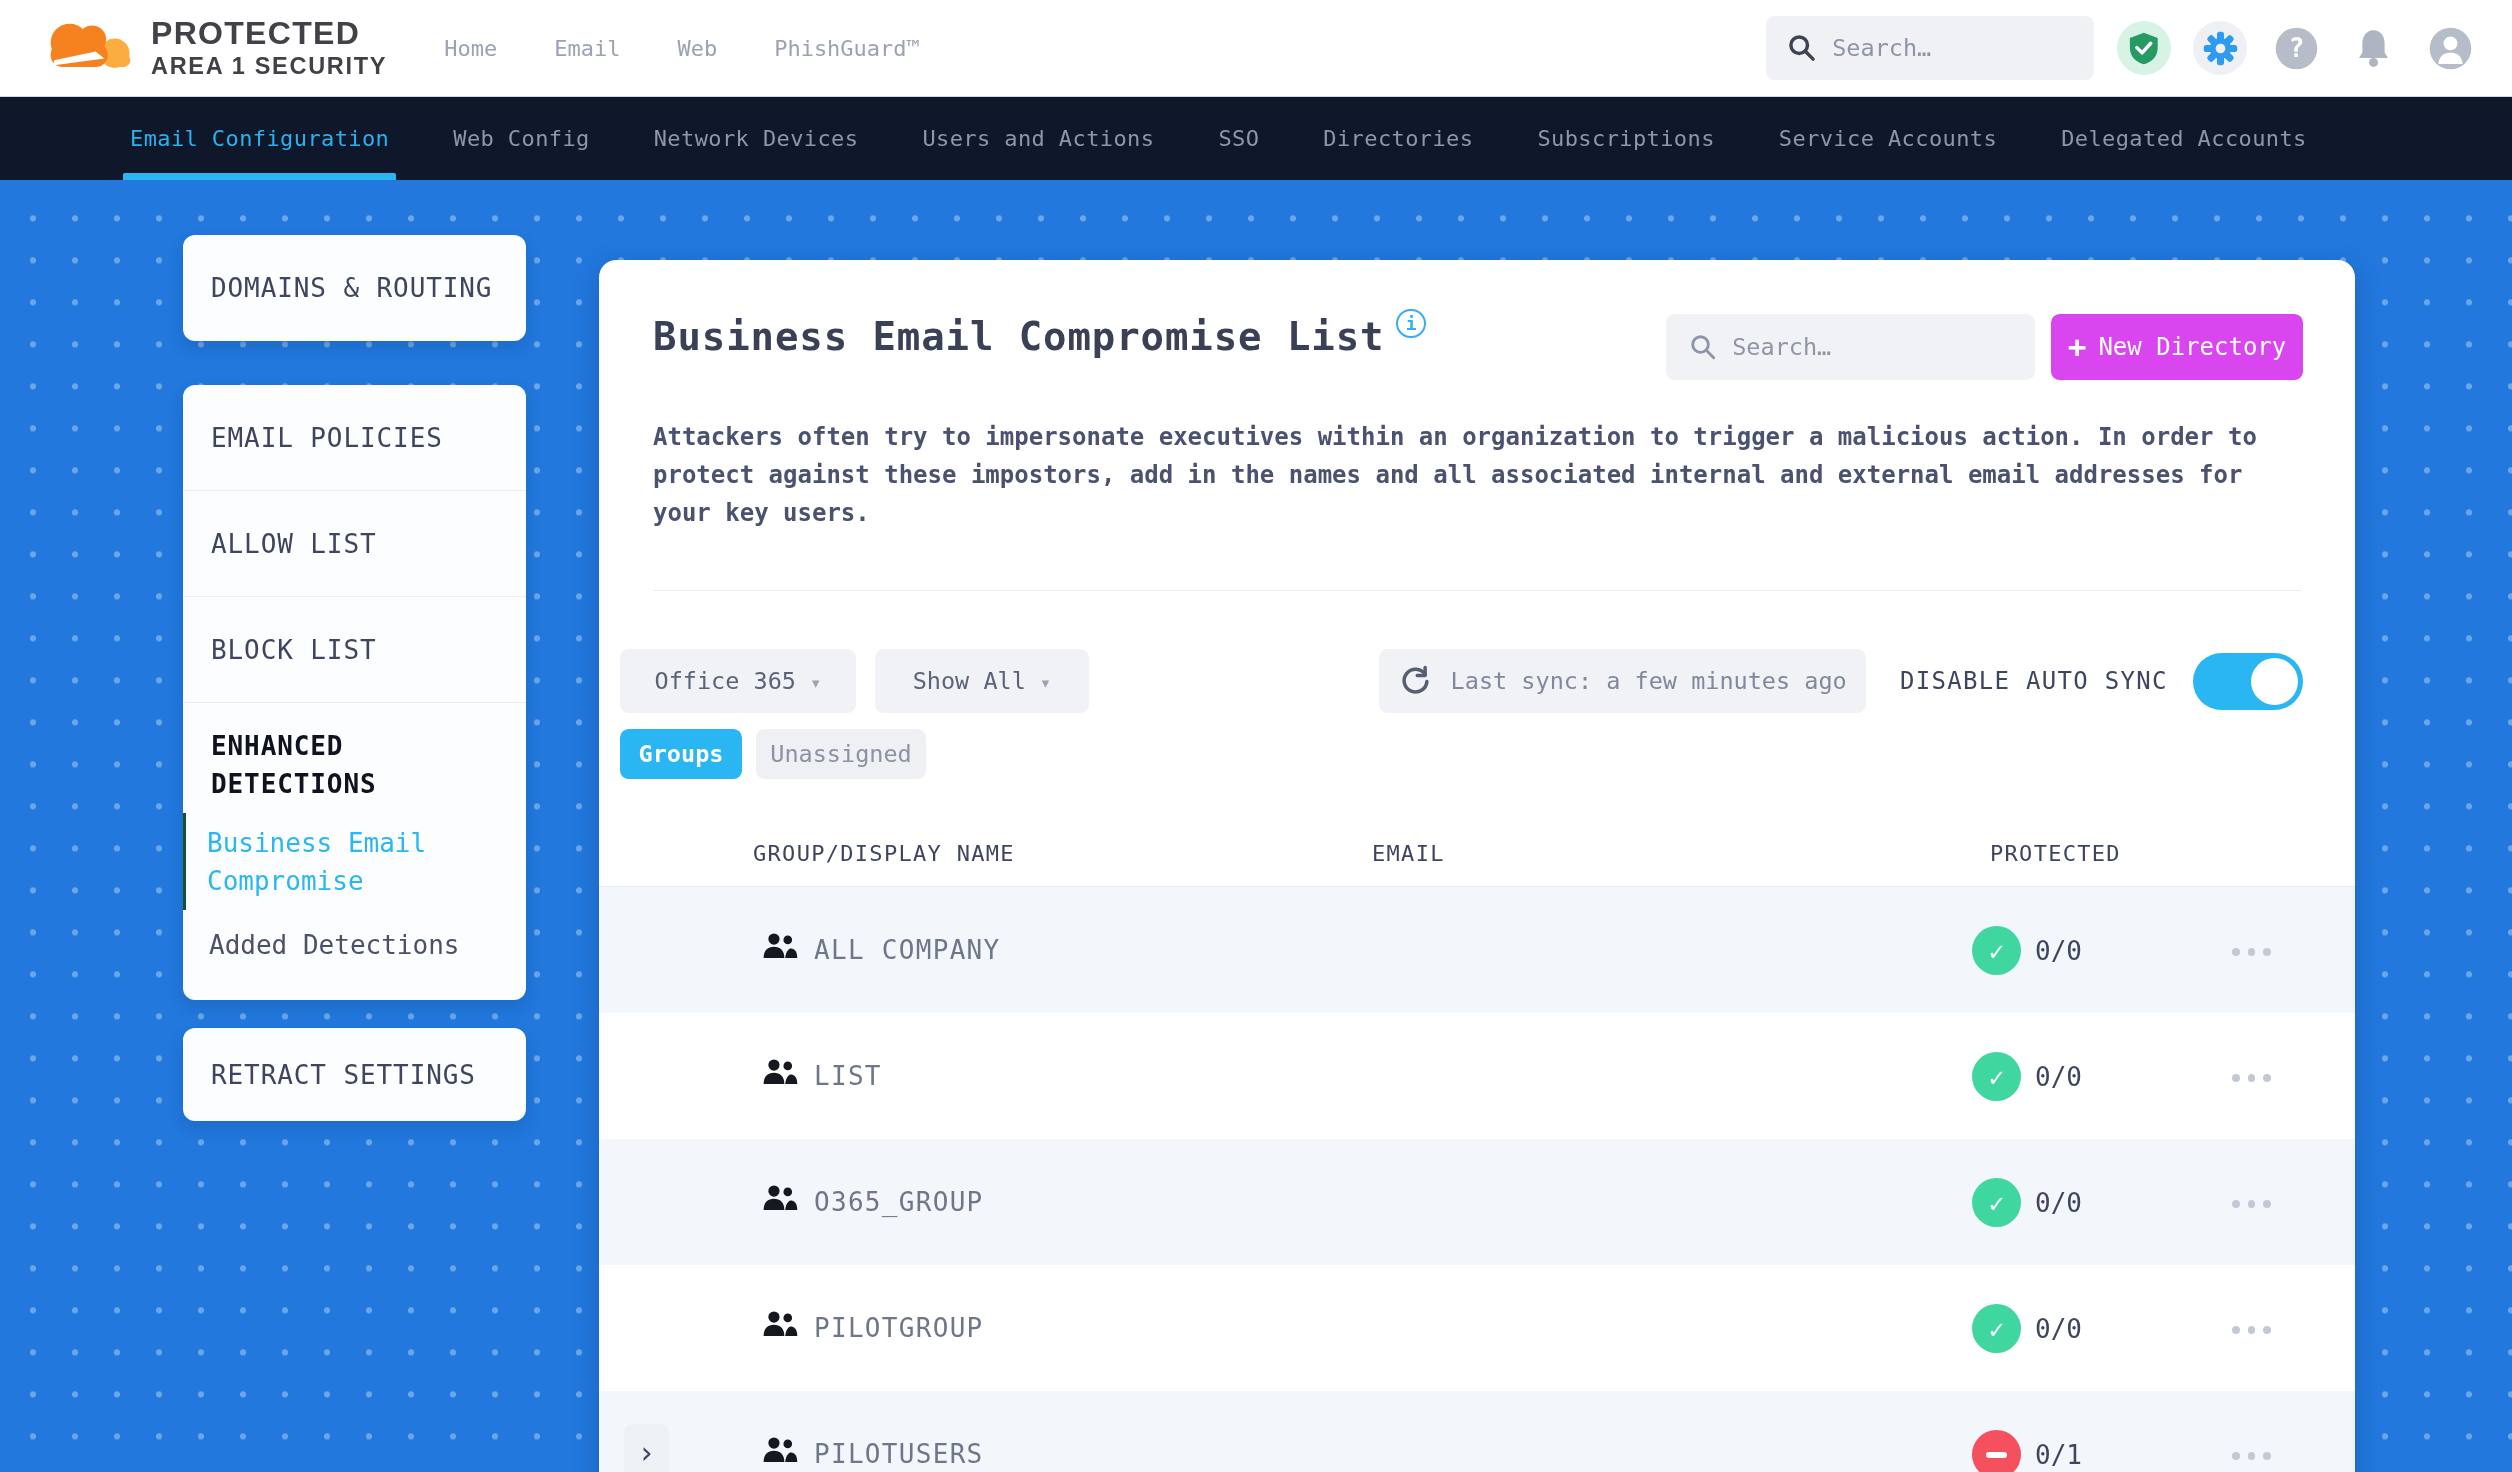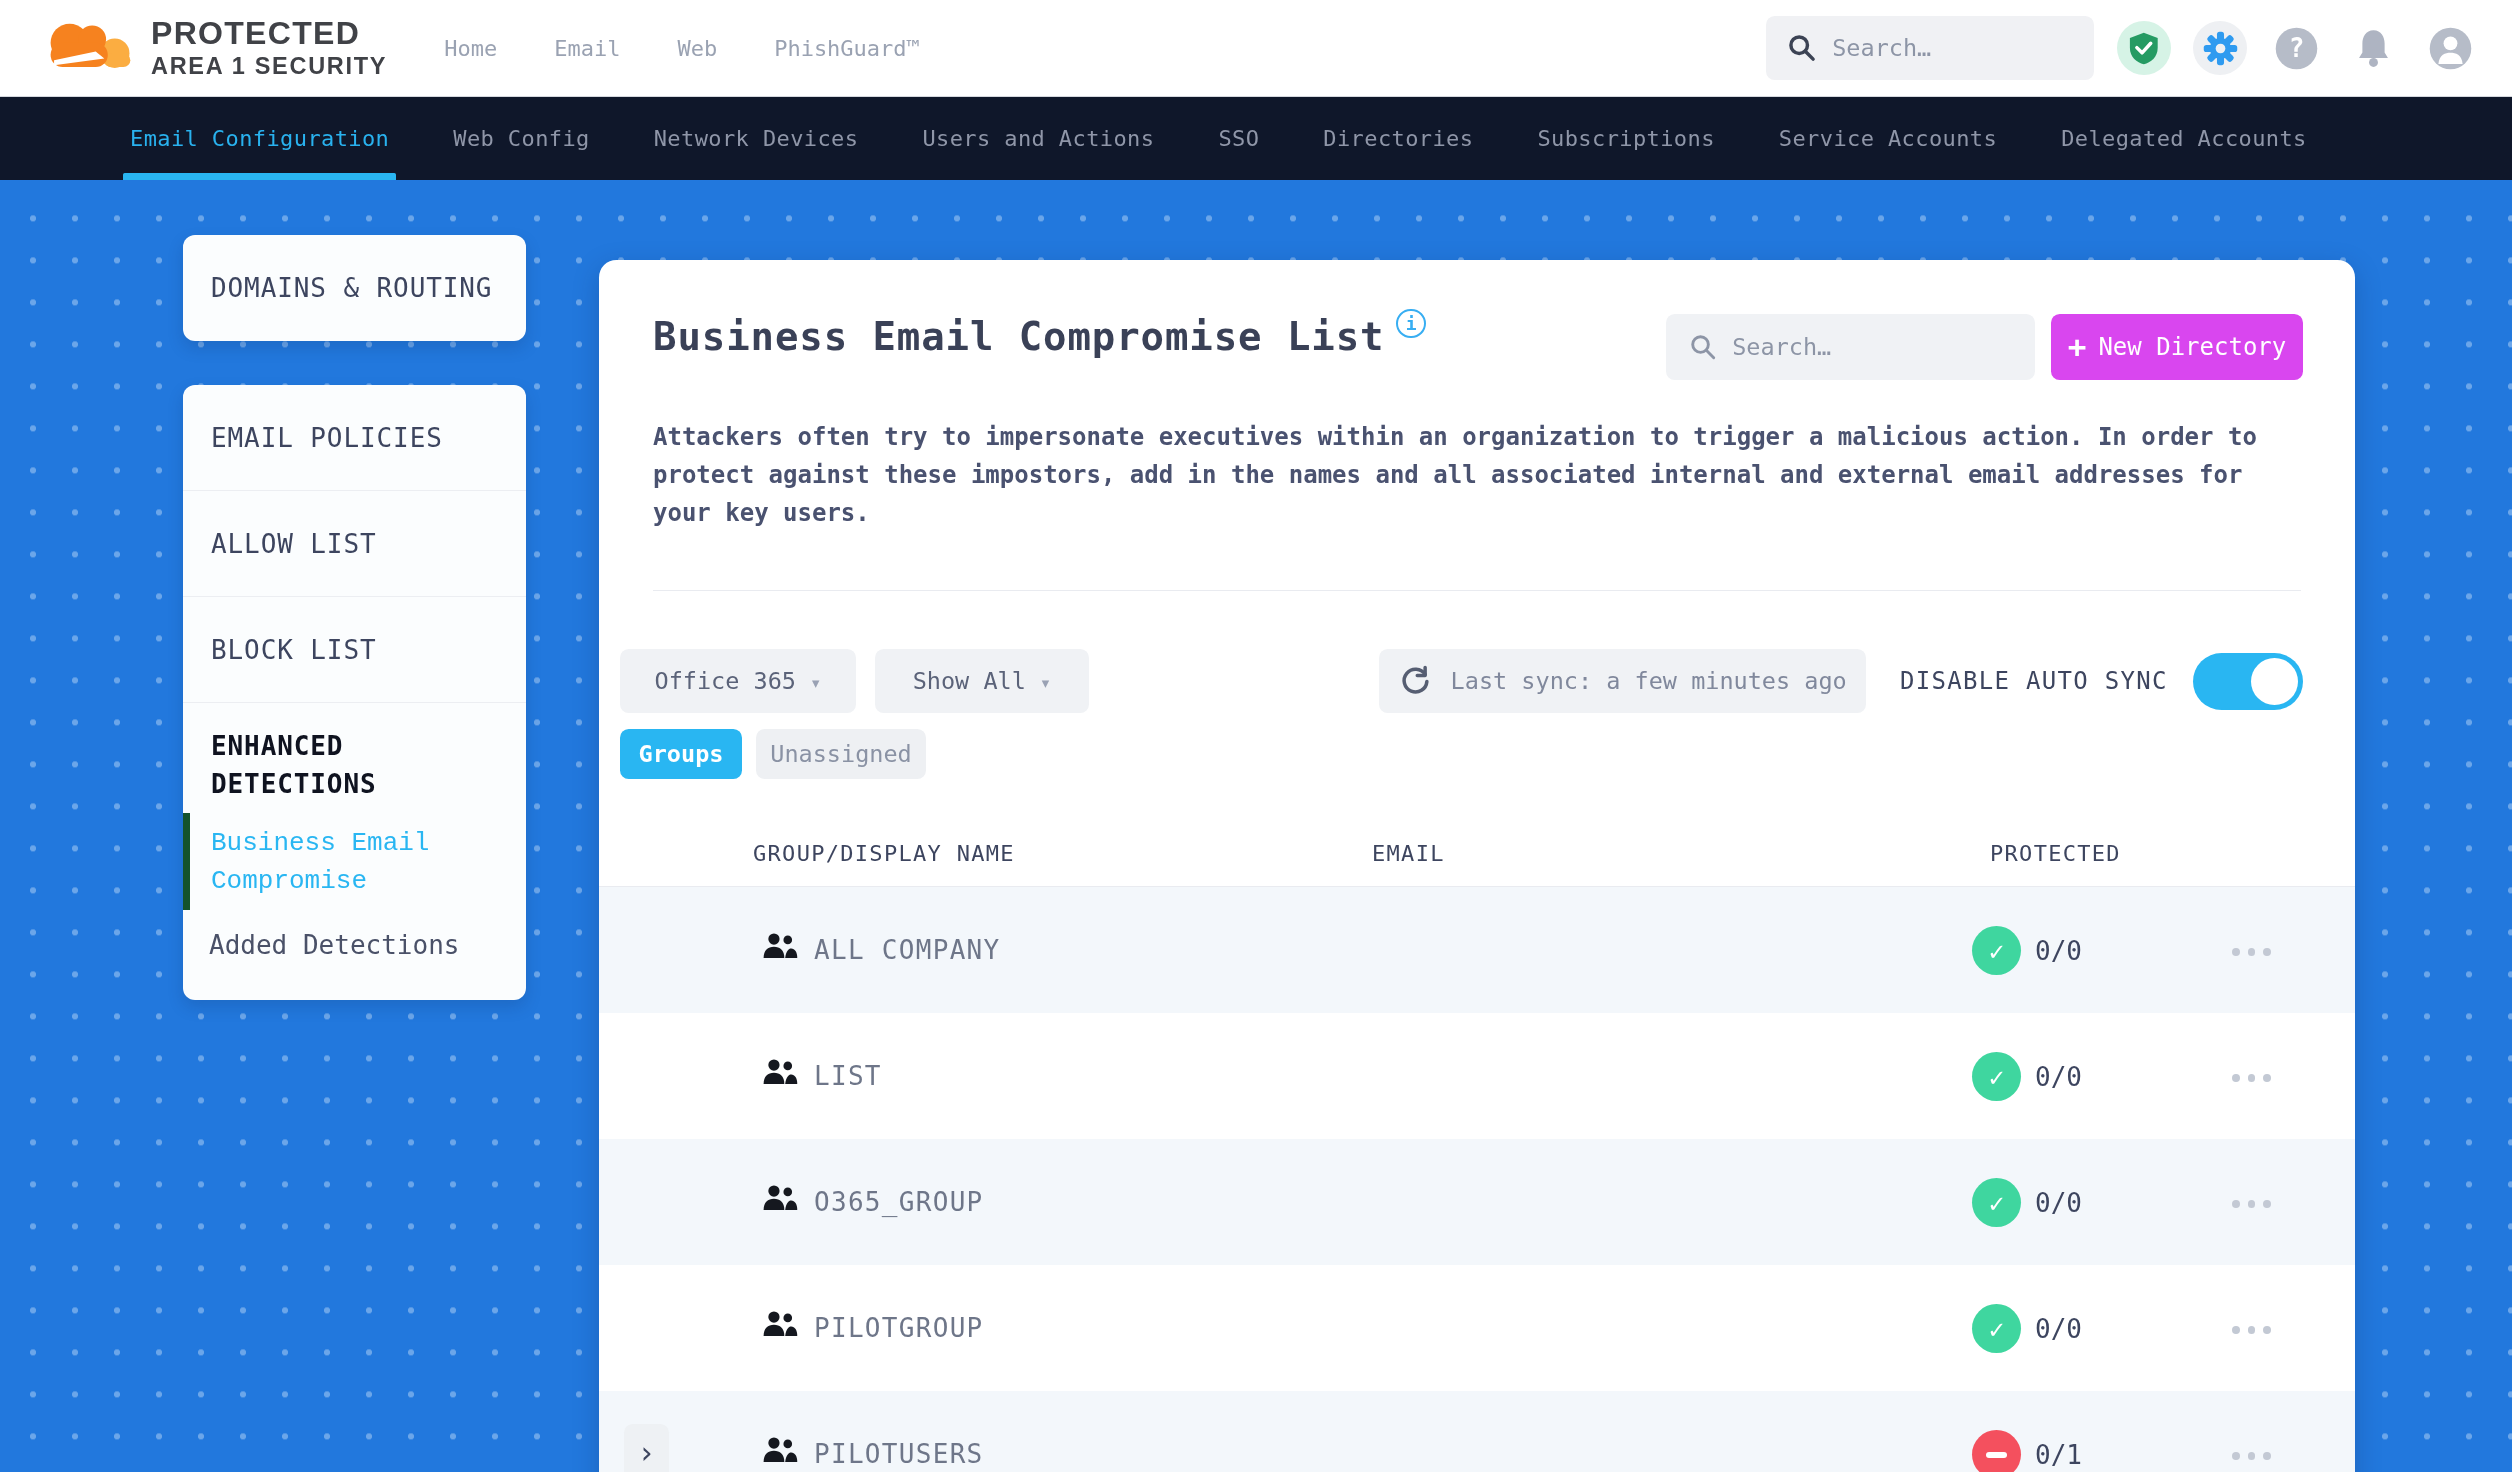--- a/index.html
+++ b/index.html
@@ -39,21 +39,21 @@
   .side-card { position:absolute; left:183px; width:343px; background:#fbfdfe; border-radius:12px;
     box-shadow:0 7px 15.6px rgba(15,50,105,.20); color:#3d455f; }
   .card-domains { top:55px; height:106px; display:flex; align-items:center; padding-left:28px;
     font-size:26px; letter-spacing:0.9px; }
   .card-policies { top:205px; padding-bottom:26px; }
   .side-item { height:106px; display:flex; align-items:center; padding-left:28px; font-size:26px; letter-spacing:0.9px;
     border-bottom:0.9px solid #eceef2; cursor:pointer; }
   .side-item:last-of-type { border-bottom:none; }
   .side-heading { padding:24px 28px 5.2px; font-size:26px; line-height:38px; font-weight:bold; color:#0f1320; letter-spacing:0.9px; }
   .side-sub { font-size:26px; line-height:38px; padding:10.4px 21px 10.4px 21px; cursor:pointer; }
-  .side-sub.active { color:#29b6f2; border-left:7px solid #14532d; margin-top:5.2px;font-family:Liberation Mono, monospace; }
+  .side-sub.active { color:#29b6f2; border-left:3px solid #14532d; margin-top:5.2px; }
   .side-sub.plain { color:#4a5168; padding-left:26px; margin-top:5.2px; }
   .card-retract { top:848px; height:93px; display:flex; align-items:center; padding-left:28px; font-size:26px; letter-spacing:0.9px; }
 
   
   .panel { position:absolute; left:599px; top:55px; width:1756px; height:1238px; background:#fff;
     border-radius:17.4px 17.4px 0 0; box-shadow:0 8.7px 26px rgba(10,40,90,.25); overflow:hidden;margin-top:25px; }
   .page-title-row { position:absolute; left:54px; top:54px; display:flex; align-items:flex-start; gap:12px; }
   .page-title { font-size:39px; font-weight:bold; color:#3a4157; letter-spacing:0.9px; }
   .info-icon { width:29.6px; height:29.6px; border-radius:50%; border:2.6px solid #38aef2; color:#38aef2;
     font-size:18px; display:flex; align-items:center; justify-content:center; margin-top:-5.2px; font-weight:bold; }
@@ -213,20 +213,23 @@
       <span>ALLOW LIST</span>
     </div>
     <div class="side-item">
       <span>BLOCK LIST</span>
     </div>
     <div class="side-heading">ENHANCED DETECTIONS</div>
     <div class="side-sub active">Business Email Compromise</div>
     <div class="side-sub plain">Added Detections</div>
   </div>
 
+  <div class="side-card card-retract">
+    <span>RETRACT SETTINGS</span>
+  </div>
 
   <div class="panel">
 
     <div class="page-title-row">
       <span class="page-title">Business Email Compromise List</span>
       <span class="info-icon"></span>
     </div>
 
     <div class="panel-search">
       <svg class="mag" width="28" height="28" viewBox="0 0 34 34">

